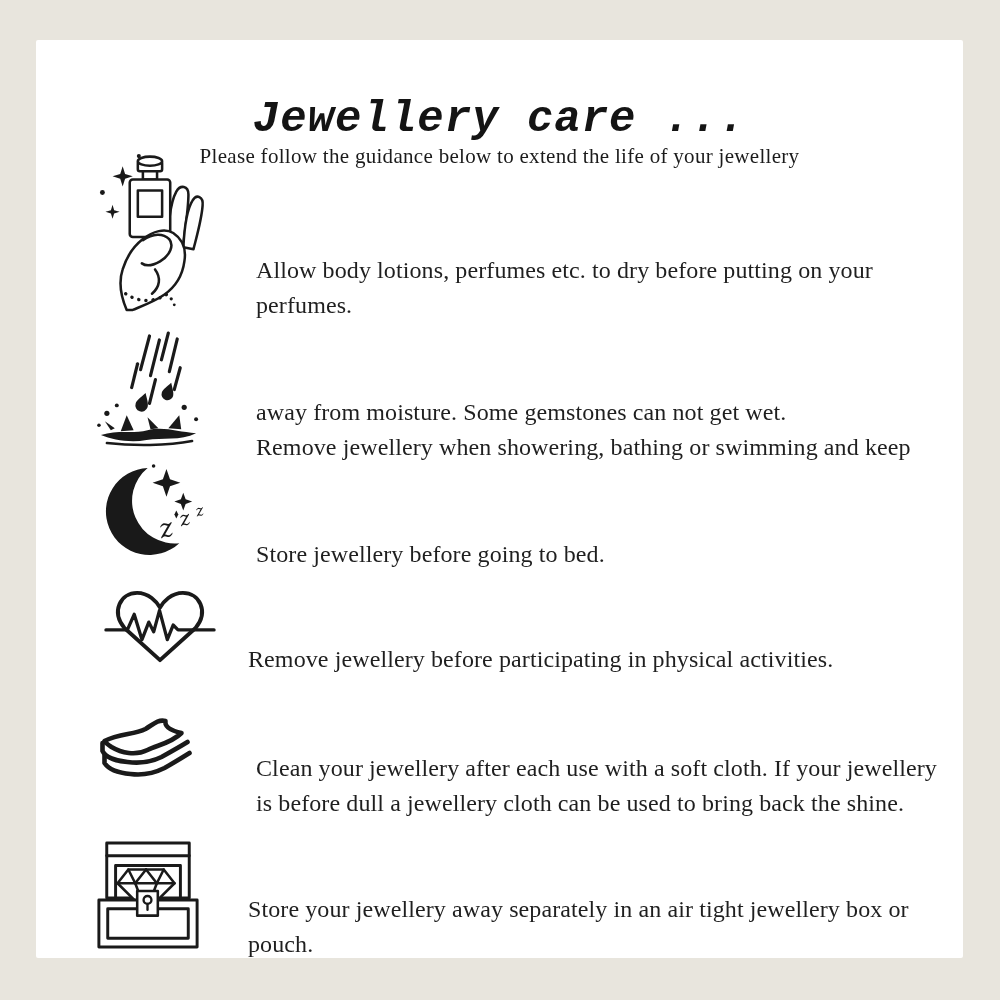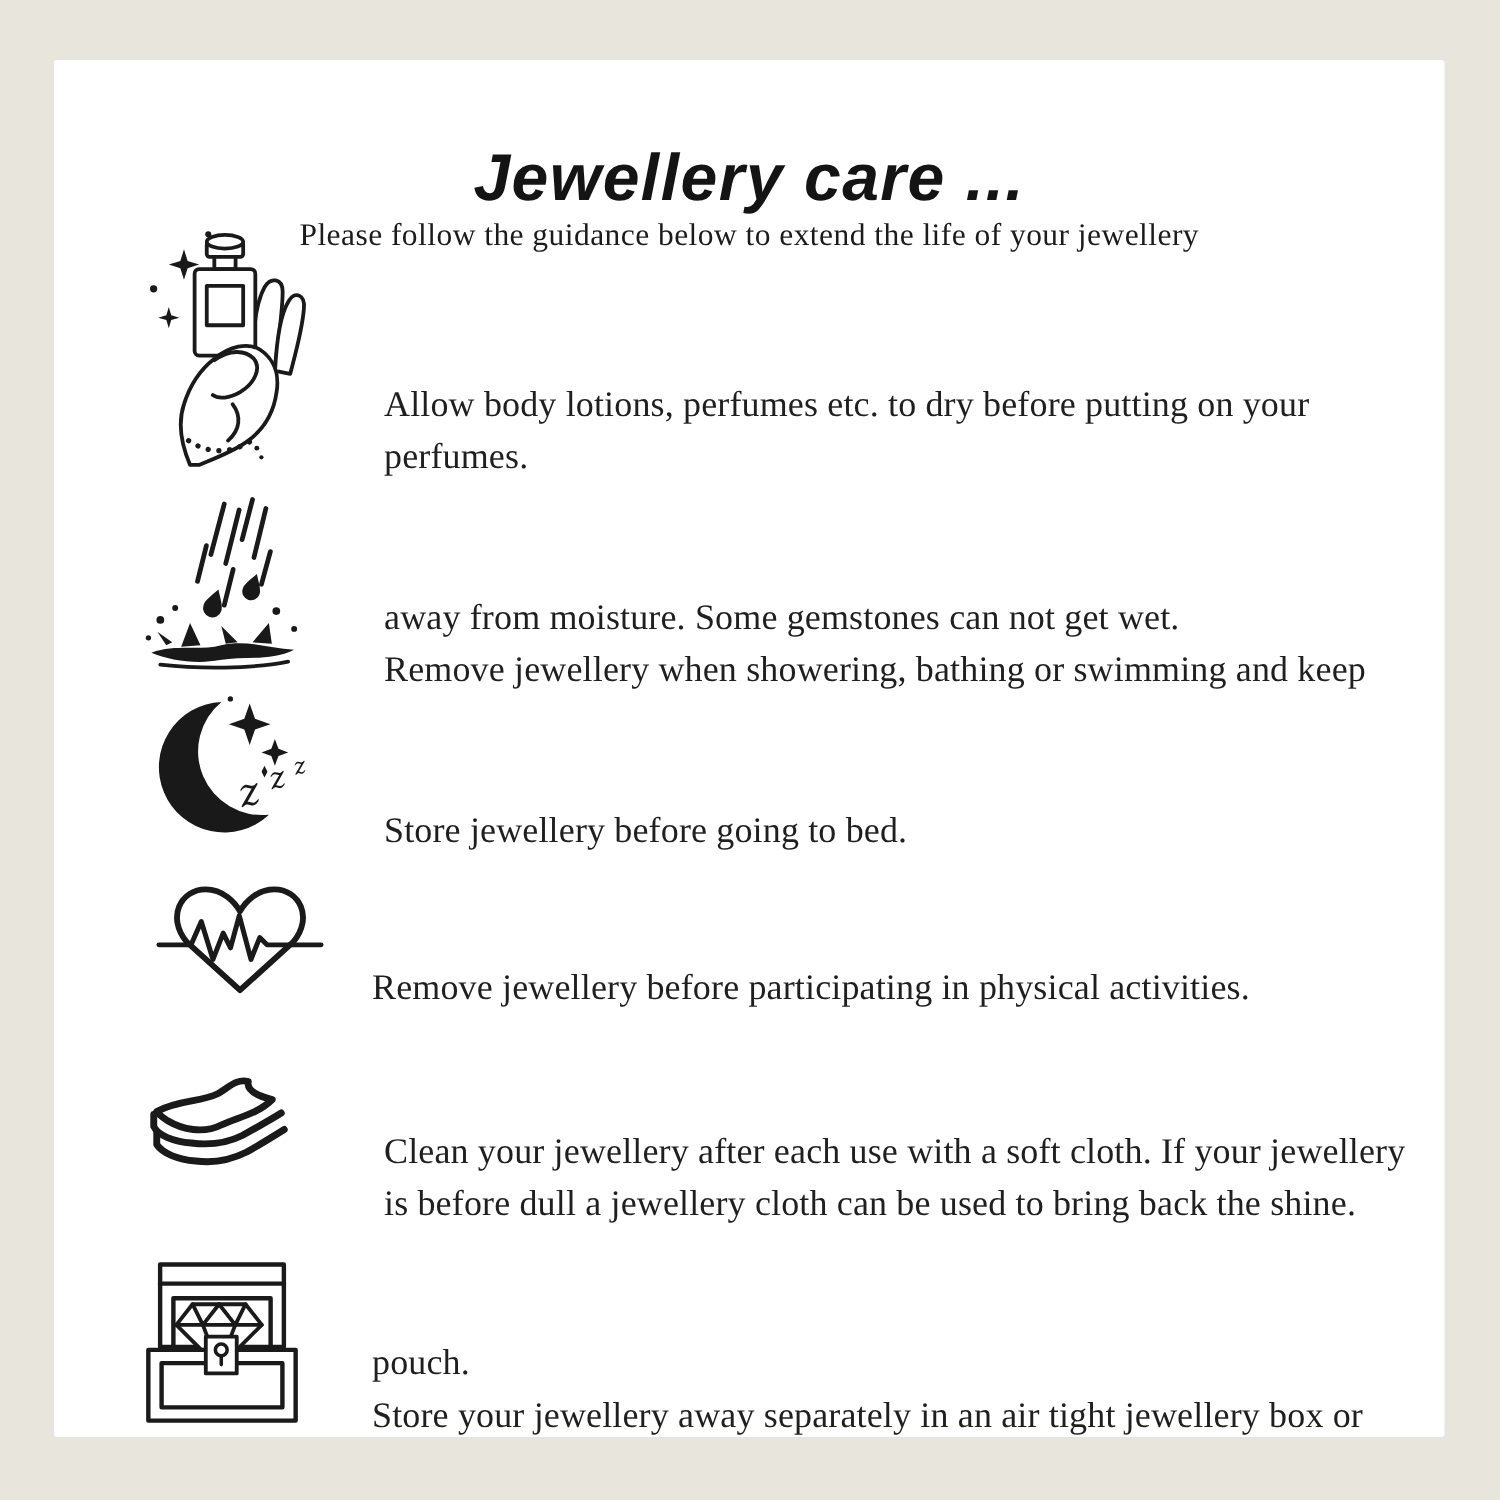--- a/index.html
+++ b/index.html
@@ -12,21 +12,21 @@
   }
   .card {
     position:absolute; left:36px; top:40px;
     width:927px; height:918px;
     background:#ffffff;
     border-radius:2px;
   }
   .title {
     position:absolute; left:0; top:54px; width:100%;
     text-align:center;
-    font-family:Liberation Sans, sans-serif;
+    font-family:Liberation Mono, monospace;
     font-style:italic; font-weight:700;
     font-size:44px; letter-spacing:1px;
     color:#141414;
   }
   .subtitle {
     position:absolute; left:0; top:104px; width:100%;
     text-align:center;
     font-size:21px; letter-spacing:0.3px;
     color:#1b1b1b;
   }
@@ -160,17 +160,17 @@
         <path d="M 65 45 L 54 74"></path>
       </g>
       <rect class="stroke-fill" style="stroke-width:3" x="6" y="62" width="100" height="48"></rect>
       <rect class="stroke" style="stroke-width:3" x="15" y="71" width="82" height="30"></rect>
       <rect class="stroke-fill" style="stroke-width:2.6" x="45" y="53" width="21" height="25"></rect>
       <circle class="stroke" style="stroke-width:2.4" cx="55.5" cy="62" r="4"></circle>
       <path class="stroke" style="stroke-width:2.4" d="M 55.5 66 L 55.5 72"></path>
     </svg>
   </div>
   <div class="row-text" style="left:212px; top:852px;">
+    <div class="line">Store your jewellery away separately in an air tight jewellery box or</div>
     <div class="line">pouch.</div>
-    <div class="line">Store your jewellery away separately in an air tight jewellery box or</div>
   </div>
 
 </div>
 
 </body></html>

